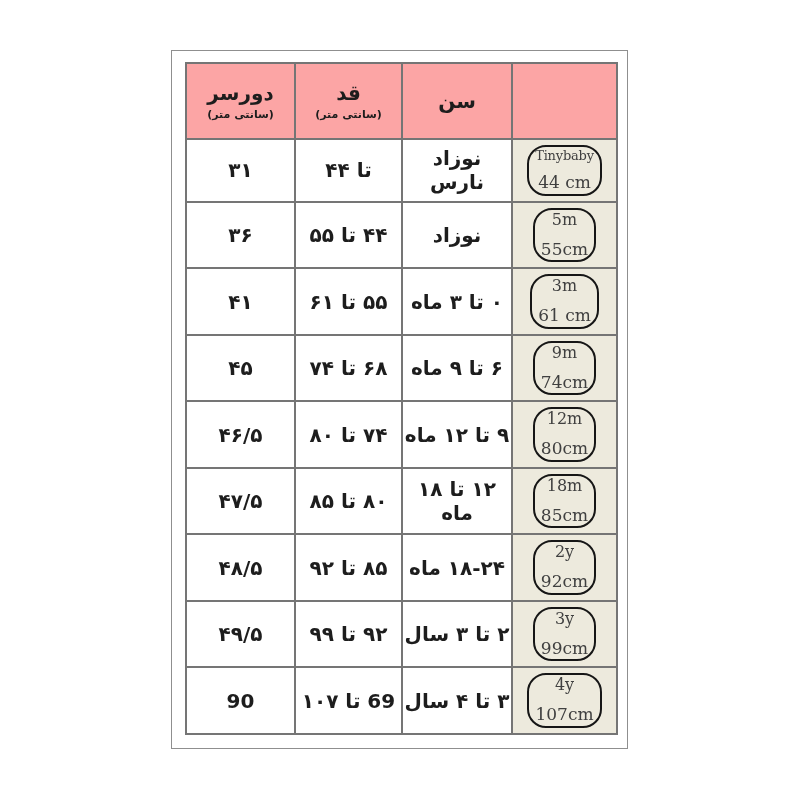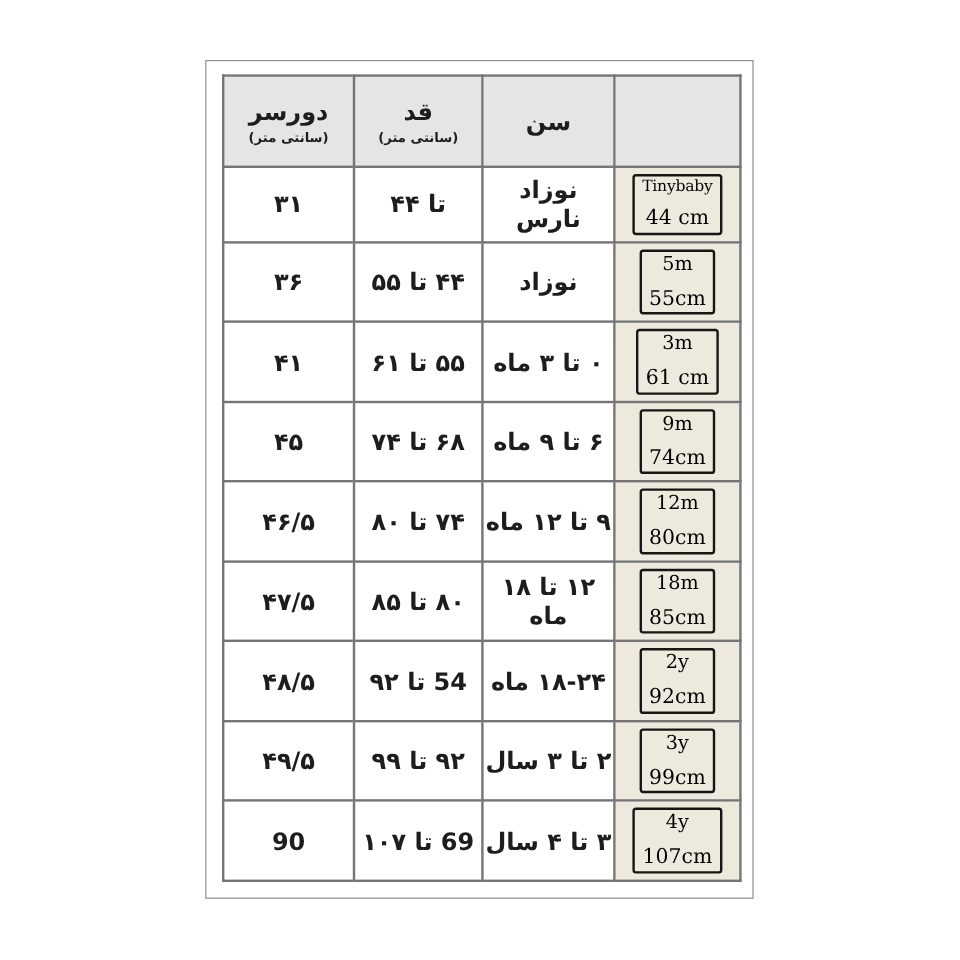--- a/index.html
+++ b/index.html
@@ -16,35 +16,35 @@
     position:absolute;left:185px;top:62px;width:431px;height:673px;
     border-collapse:collapse;table-layout:fixed;direction:rtl;
     background:#ffffff;
   }
   table.size-table th, table.size-table td{
     border:2px solid #757575;
     text-align:center;vertical-align:middle;
     color:#1d1d1d;padding:0;overflow:hidden;
   }
   thead tr{height:76px;}
-  thead th{background:#e5e5e5;}
+  thead th{background:#fca5a5;}
   td.badge-cell{background:#edeadd;}
   .col-badge{width:105px;}
   .col-age{width:110px;}
   .col-height{width:107px;}
   .col-head{width:109px;}
   .h-main{font-size:20px;font-weight:bold;line-height:22px;}
   .h-unit{font-size:11px;font-weight:bold;margin-top:4px;}
   td.val{font-size:20px;font-weight:bold;}
   .badge{
     display:inline-block;
-    border:2.5px solid #161616;border-radius:3px;
+    border:2.5px solid #161616;border-radius:19px;
     padding:2px 6px;min-width:34px;
     font-family:"DejaVu Serif", serif;
-    color:#000000;line-height:1.05;
+    color:#404040;line-height:1.05;
     direction:ltr;
   }
   .badge .l1{display:block;font-size:16px;}
   .badge .l2{display:block;font-size:17px;margin-top:12px;}
   .badge.tinybaby .l1{font-size:13px;letter-spacing:-0.2px;}
 </style>
 </head>
 <body>
 
 <div class="frame"></div>
@@ -140,21 +140,21 @@
       <td class="val">۴۷/۵</td>
     </tr>
     <tr>
       <td class="badge-cell">
         <div class="badge">
           <span class="l1">2y</span>
           <span class="l2">92cm</span>
         </div>
       </td>
       <td class="val">‪۱۸-۲۴‬ ماه</td>
-      <td class="val">54 تا ۹۲</td>
+      <td class="val">۸۵ تا ۹۲</td>
       <td class="val">۴۸/۵</td>
     </tr>
     <tr>
       <td class="badge-cell">
         <div class="badge">
           <span class="l1">3y</span>
           <span class="l2">99cm</span>
         </div>
       </td>
       <td class="val">۲ تا ۳ سال</td>

